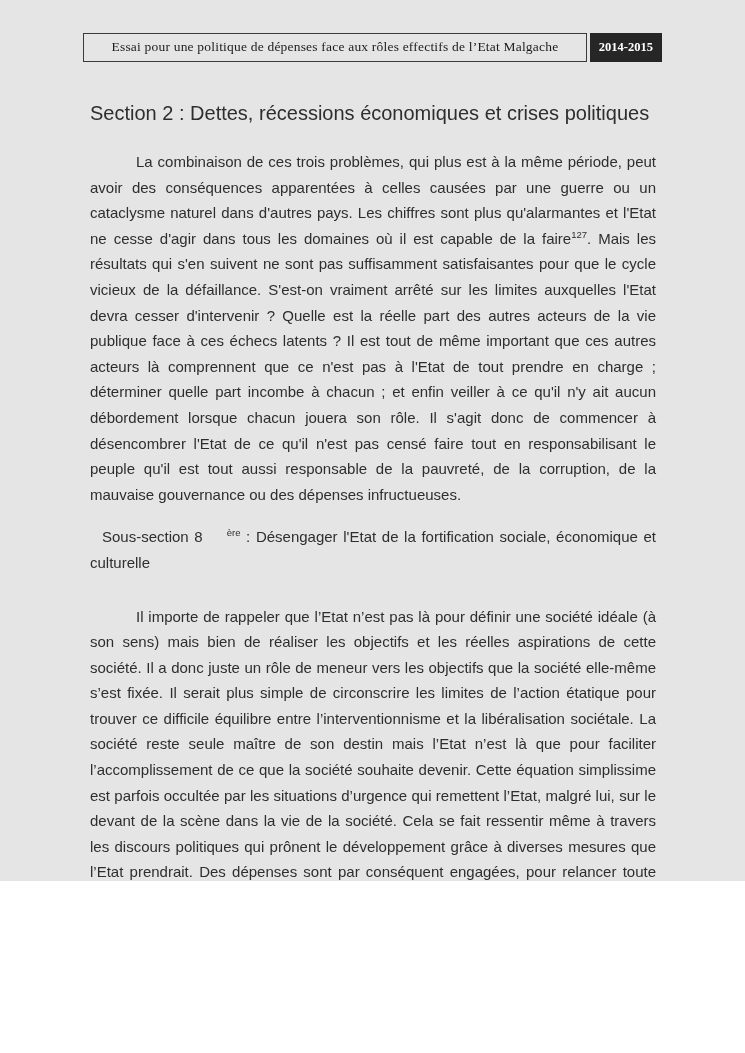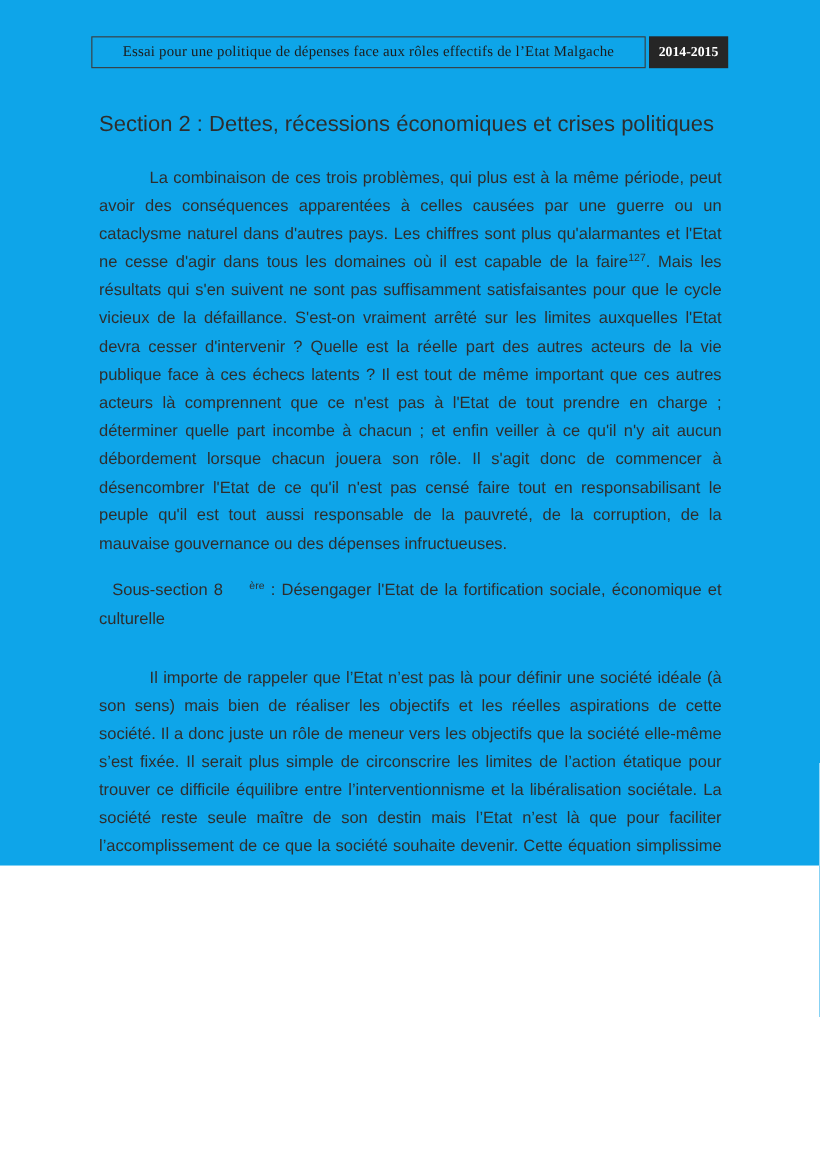--- a/index.html
+++ b/index.html
@@ -1,21 +1,21 @@
 <!DOCTYPE html>
 <html><head>
 <meta charset="utf-8">
 <style>
   * { margin: 0; padding: 0; box-sizing: border-box; }
   html, body { background: #ffffff; }
   .page {
     position: relative;
     width: 745px;
-    height: 787px;
-    background: #0ea5e9;
+    height: 881px;
+    background: #e5e5e5;
     font-family: "Liberation Sans", sans-serif;
     color: #2e2e2e;
     overflow: hidden;
   }
 
   
   .header {
     position: absolute;
     top: 33px;
     left: 83px;

